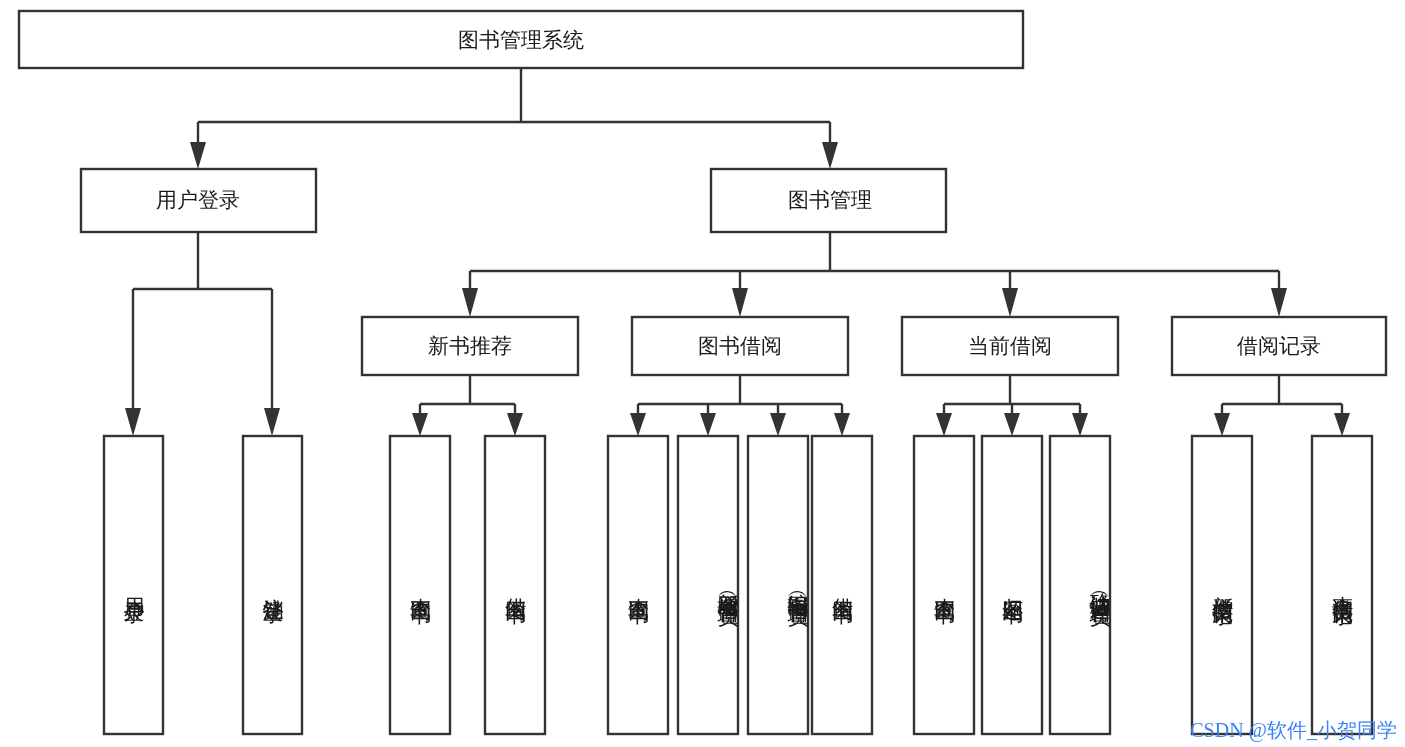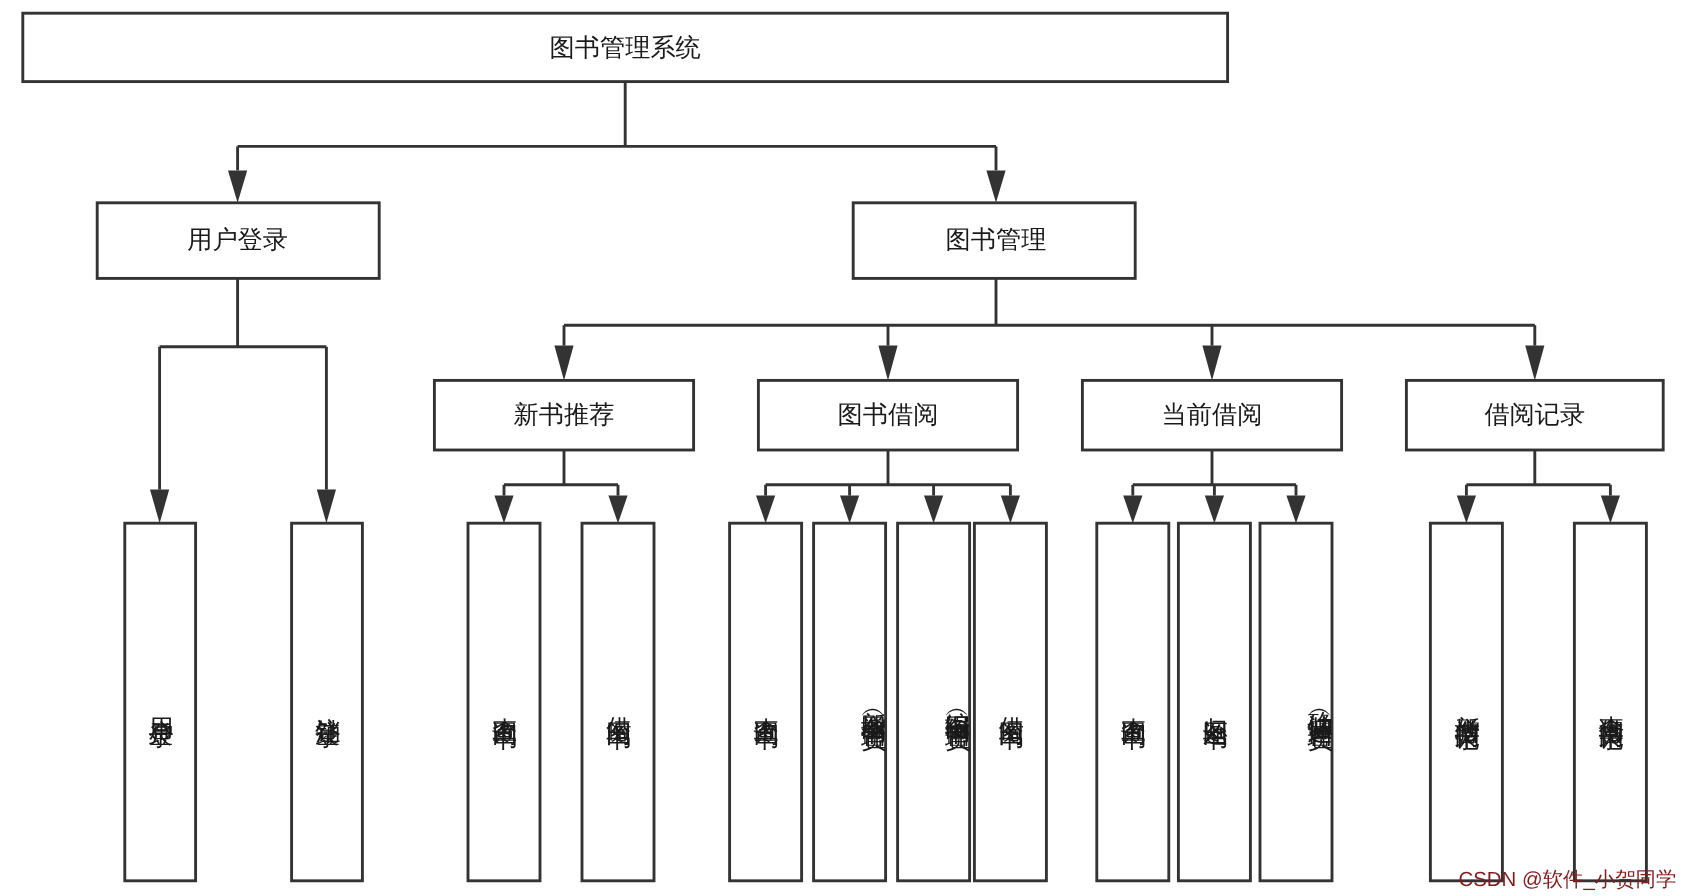--- a/index.html
+++ b/index.html
@@ -55,23 +55,23 @@
     fill: none;
   }
   .arrow-head {
     fill: #333333;
     stroke: none;
   }
   #watermark {
     position: absolute;
     right: 8px;
     bottom: 3px;
-    font-family: Liberation Sans, sans-serif;
-    font-size: 17px;
-    color: #7f1d1d;
+    font-family: Liberation Serif, serif;
+    font-size: 20px;
+    color: #3b82f6;
     white-space: nowrap;
     pointer-events: none;
   }
 </style>
 </head>
 <body>
 
 <div id="diagram-container">
 
   <svg id="diagram-root" viewBox="0 0 1405 747" xmlns="http://www.w3.org/2000/svg">

